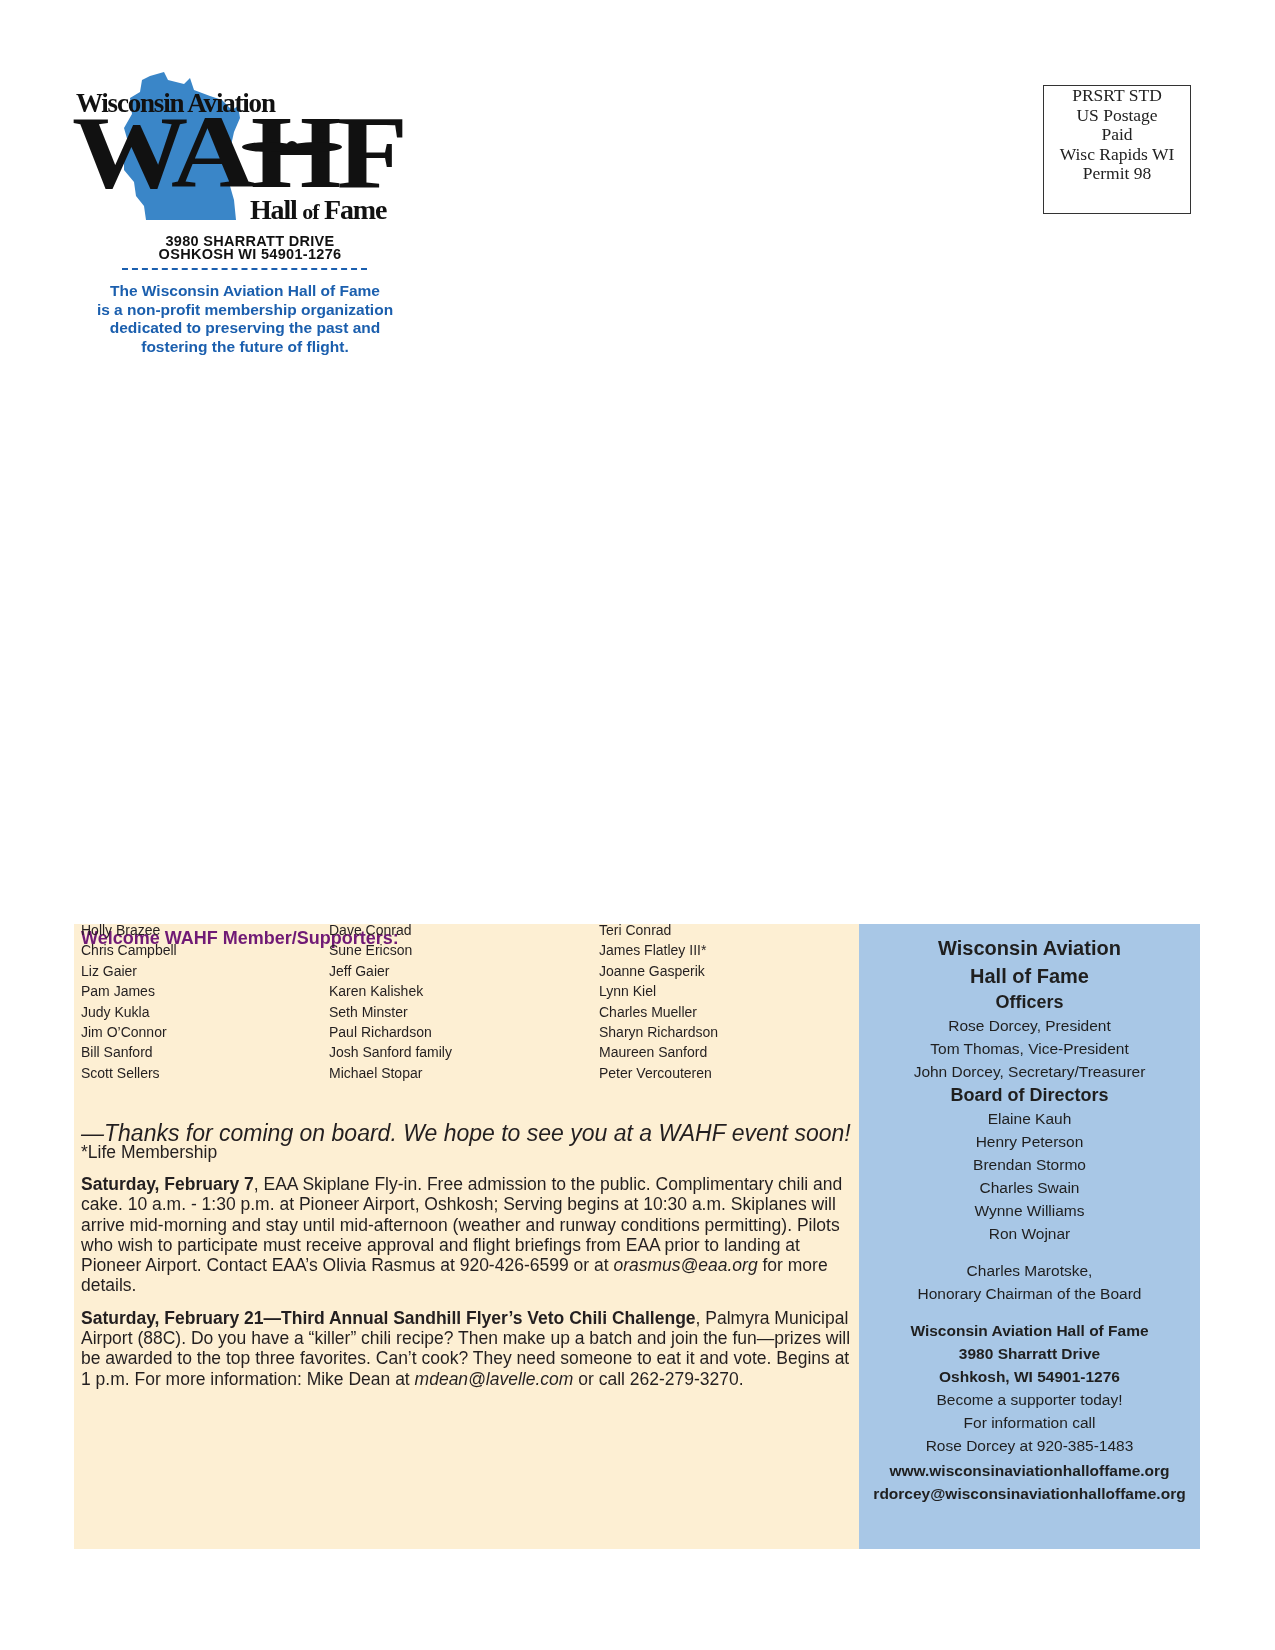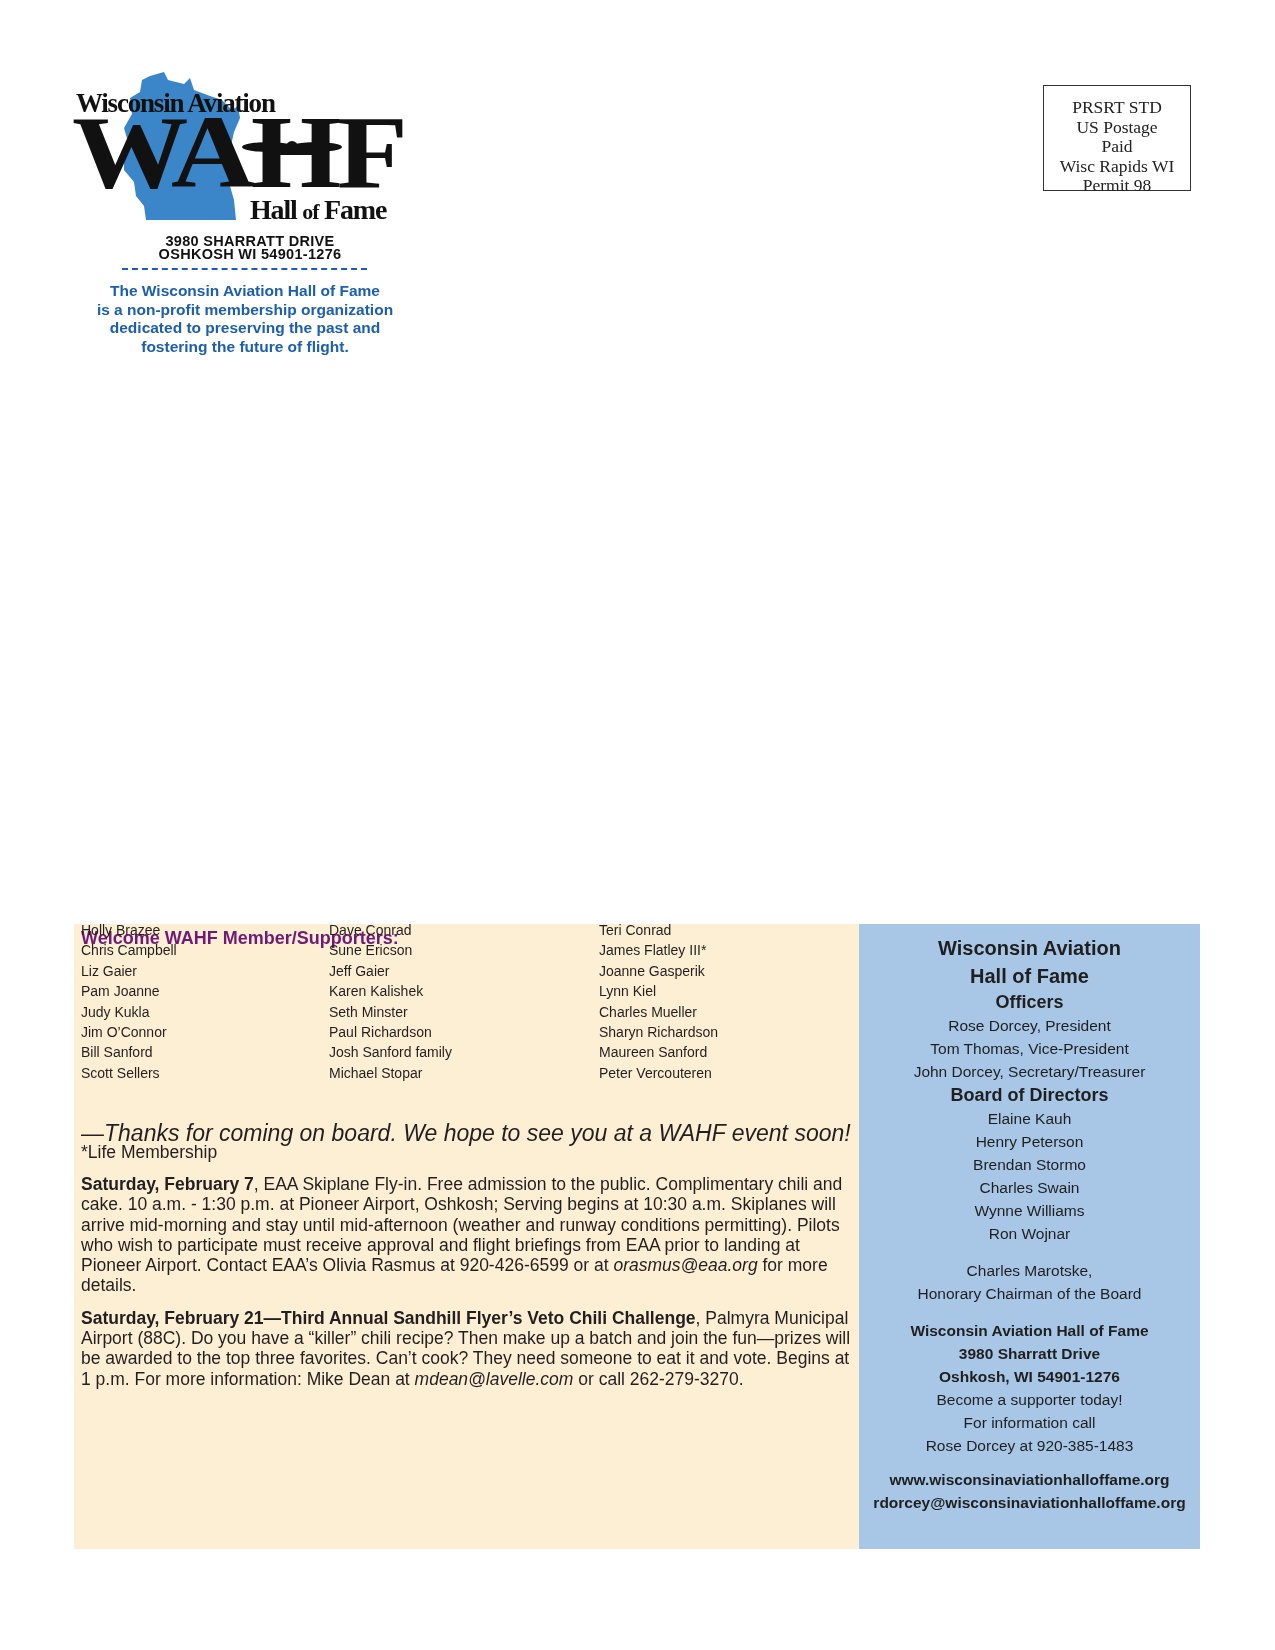--- a/index.html
+++ b/index.html
@@ -16,22 +16,22 @@
               font-size:104px; line-height:92px; letter-spacing:-4px; color:#111; white-space:nowrap; transform:scaleX(1.12); transform-origin:left top; }
   .logo-hof { position:absolute; left:178px; top:124px; font-family:"Liberation Serif", serif; font-weight:bold;
               font-size:28px; letter-spacing:-1.2px; color:#111; white-space:nowrap; }
   .logo-hof .of { font-size:22px; }
 
   #address { left:80px; top:235px; width:340px; text-align:center; font-weight:bold; font-size:14.5px; line-height:13px; letter-spacing:0.3px; color:#111; }
   #dash { left:122px; top:268px; width:245px; height:0; border-top:2px dashed #1b5fae; }
   #mission { left:70px; top:282px; width:350px; text-align:center; color:#1b5fae; font-weight:bold; font-size:15.5px; line-height:18.5px; }
 
   
-  #postage { left:1043px; top:85px; width:148px; height:106px; border:1.5px solid #333; box-sizing:border-box;
-             font-family:"Liberation Serif", serif; font-size:17.5px; line-height:19.5px; text-align:center; padding-top:12px; color:#222; }
+  #postage { left:1043px; top:85px; width:148px; height:129px; border:1.5px solid #333; box-sizing:border-box;
+             font-family:"Liberation Serif", serif; font-size:17.5px; line-height:19.5px; text-align:center; padding-top:0; color:#222; }
 
   
   #cream { left:74px; top:924px; width:785px; height:625px; background:#fdefd3; }
   #blue { left:859px; top:924px; width:341px; height:625px; background:#a8c7e6; }
 
   #welcome-h { left:81px; top:928px; color:#701a75; font-weight:bold; font-size:18px; }
   .members { position:absolute; top:920px; font-size:14px; line-height:20.4px; }
   .members div { white-space:nowrap; }
   #col1 { left:81px; } #col2 { left:329px; } #col3 { left:599px; }
 
@@ -94,21 +94,21 @@
 
 <div id="cream" class="abs"></div>
 <div id="blue" class="abs"></div>
 
 <div id="welcome-h" class="abs">Welcome WAHF Member/Supporters:</div>
 
 <div id="col1" class="members">
   <div>Holly Brazee</div>
   <div>Chris Campbell</div>
   <div>Liz Gaier</div>
-  <div>Pam Joanne</div>
+  <div>Pam James</div>
   <div>Judy Kukla</div>
   <div>Jim O’Connor</div>
   <div>Bill Sanford</div>
   <div>Scott Sellers</div>
 </div>
 <div id="col2" class="members">
   <div>Dave Conrad</div>
   <div>Sune Ericson</div>
   <div>Jeff Gaier</div>
   <div>Karen Kalishek</div>
@@ -153,15 +153,15 @@
   <div class="sb-gap"></div>
   <div class="sb-line">Charles Marotske,</div>
   <div class="sb-line">Honorary Chairman of the Board</div>
   <div class="sb-gap"></div>
   <div class="sb-bold">Wisconsin Aviation Hall of Fame</div>
   <div class="sb-bold">3980 Sharratt Drive</div>
   <div class="sb-bold">Oshkosh, WI  54901-1276</div>
   <div class="sb-line">Become a supporter today!</div>
   <div class="sb-line">For information call</div>
   <div class="sb-line">Rose Dorcey at 920-385-1483</div>
-  <div class="sb-bold" style="margin-top:11px">www.wisconsinaviationhalloffame.org</div>
+  <div class="sb-bold" style="margin-top:2px">www.wisconsinaviationhalloffame.org</div>
   <div class="sb-bold">rdorcey@wisconsinaviationhalloffame.org</div>
 </div>
 
 </body></html>

